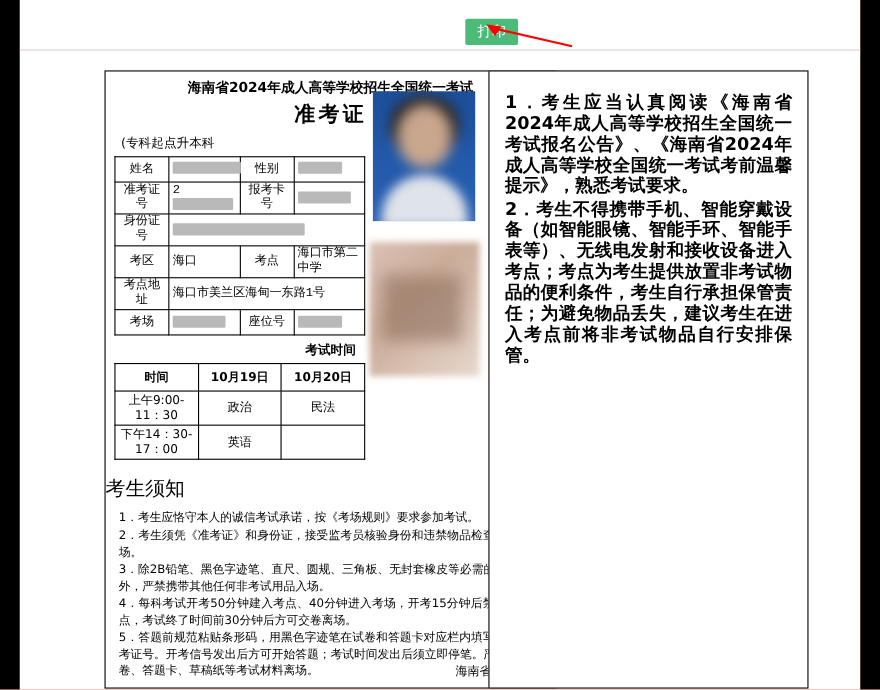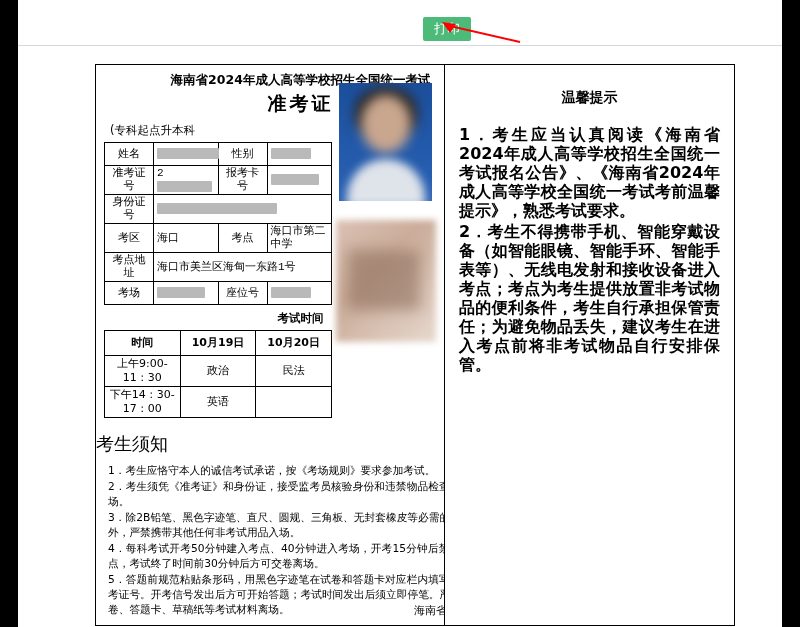--- a/index.html
+++ b/index.html
@@ -359,21 +359,20 @@
         <p>2．考生须凭《准考证》和身份证，接受监考员核验身份和违禁物品检查后进入考场。</p>
         <p>3．除2B铅笔、黑色字迹笔、直尺、圆规、三角板、无封套橡皮等必需的考试用品外，严禁携带其他任何非考试用品入场。</p>
         <p>4．每科考试开考50分钟建入考点、40分钟进入考场，开考15分钟后禁止进入考点，考试终了时间前30分钟后方可交卷离场。</p>
         <p>5．答题前规范粘贴条形码，用黑色字迹笔在试卷和答题卡对应栏内填写姓名、准考证号。开考信号发出后方可开始答题；考试时间发出后须立即停笔。严禁携带试卷、答题卡、草稿纸等考试材料离场。</p>
 
       </div>
       <div class="issuer">海南省考试局制</div>
     </div>
 
     <div class="tips-panel">
-      <div class="tips-title">温馨提示</div>
       <div class="tips-body">
         <p class="bold">1．考生应当认真阅读《海南省2024年成人高等学校招生全国统一考试报名公告》、《海南省2024年成人高等学校全国统一考试考前温馨提示》，熟悉考试要求。</p>
         <p class="bold">2．考生不得携带手机、智能穿戴设备（如智能眼镜、智能手环、智能手表等）、无线电发射和接收设备进入考点；考点为考生提供放置非考试物品的便利条件，考生自行承担保管责任；为避免物品丢失，建议考生在进入考点前将非考试物品自行安排保管。</p>
       </div>
     </div>
 
   </div>
 </div>
 
 </body></html>

